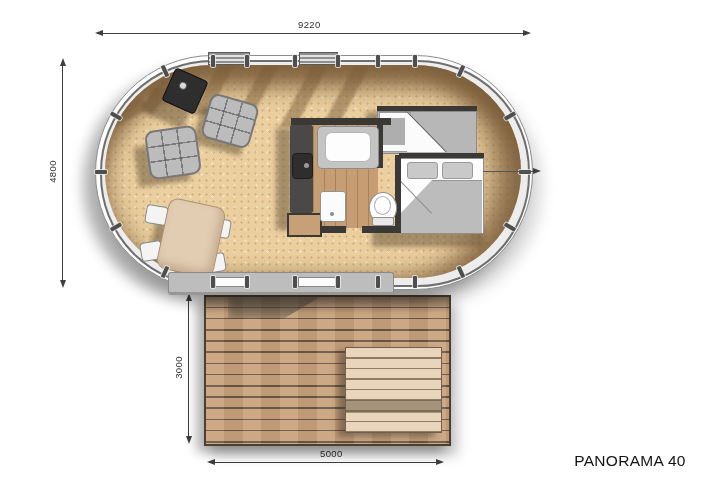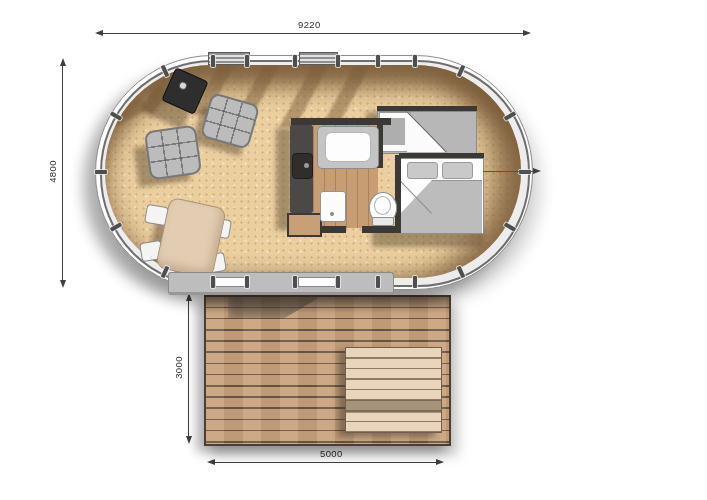--- a/index.html
+++ b/index.html
@@ -277,13 +277,14 @@
       <div class="post" style="left: 99px; top: 165.5px; transform: rotate(90deg);"></div>
       <div class="post" style="left: 113.804px; top: 110.25px; transform: rotate(120deg);"></div>
       <div class="post" style="left: 162.801px; top: 65.353px; transform: rotate(155deg);"></div>
       <div class="post" style="left: 459.199px; top: 65.353px; transform: rotate(-155deg);"></div>
       <div class="post" style="left: 508.196px; top: 110.25px; transform: rotate(-120deg);"></div>
       <div class="post" style="left: 523px; top: 165.5px; transform: rotate(-90deg);"></div>
       <div class="post" style="left: 508.196px; top: 220.75px; transform: rotate(-60deg);"></div>
       <div class="post" style="left: 459.199px; top: 265.647px; transform: rotate(-25deg);"></div>
     </div>
 
+  <div class="title">PANORAMA 40</div>
 </div>
 
 </body></html>

